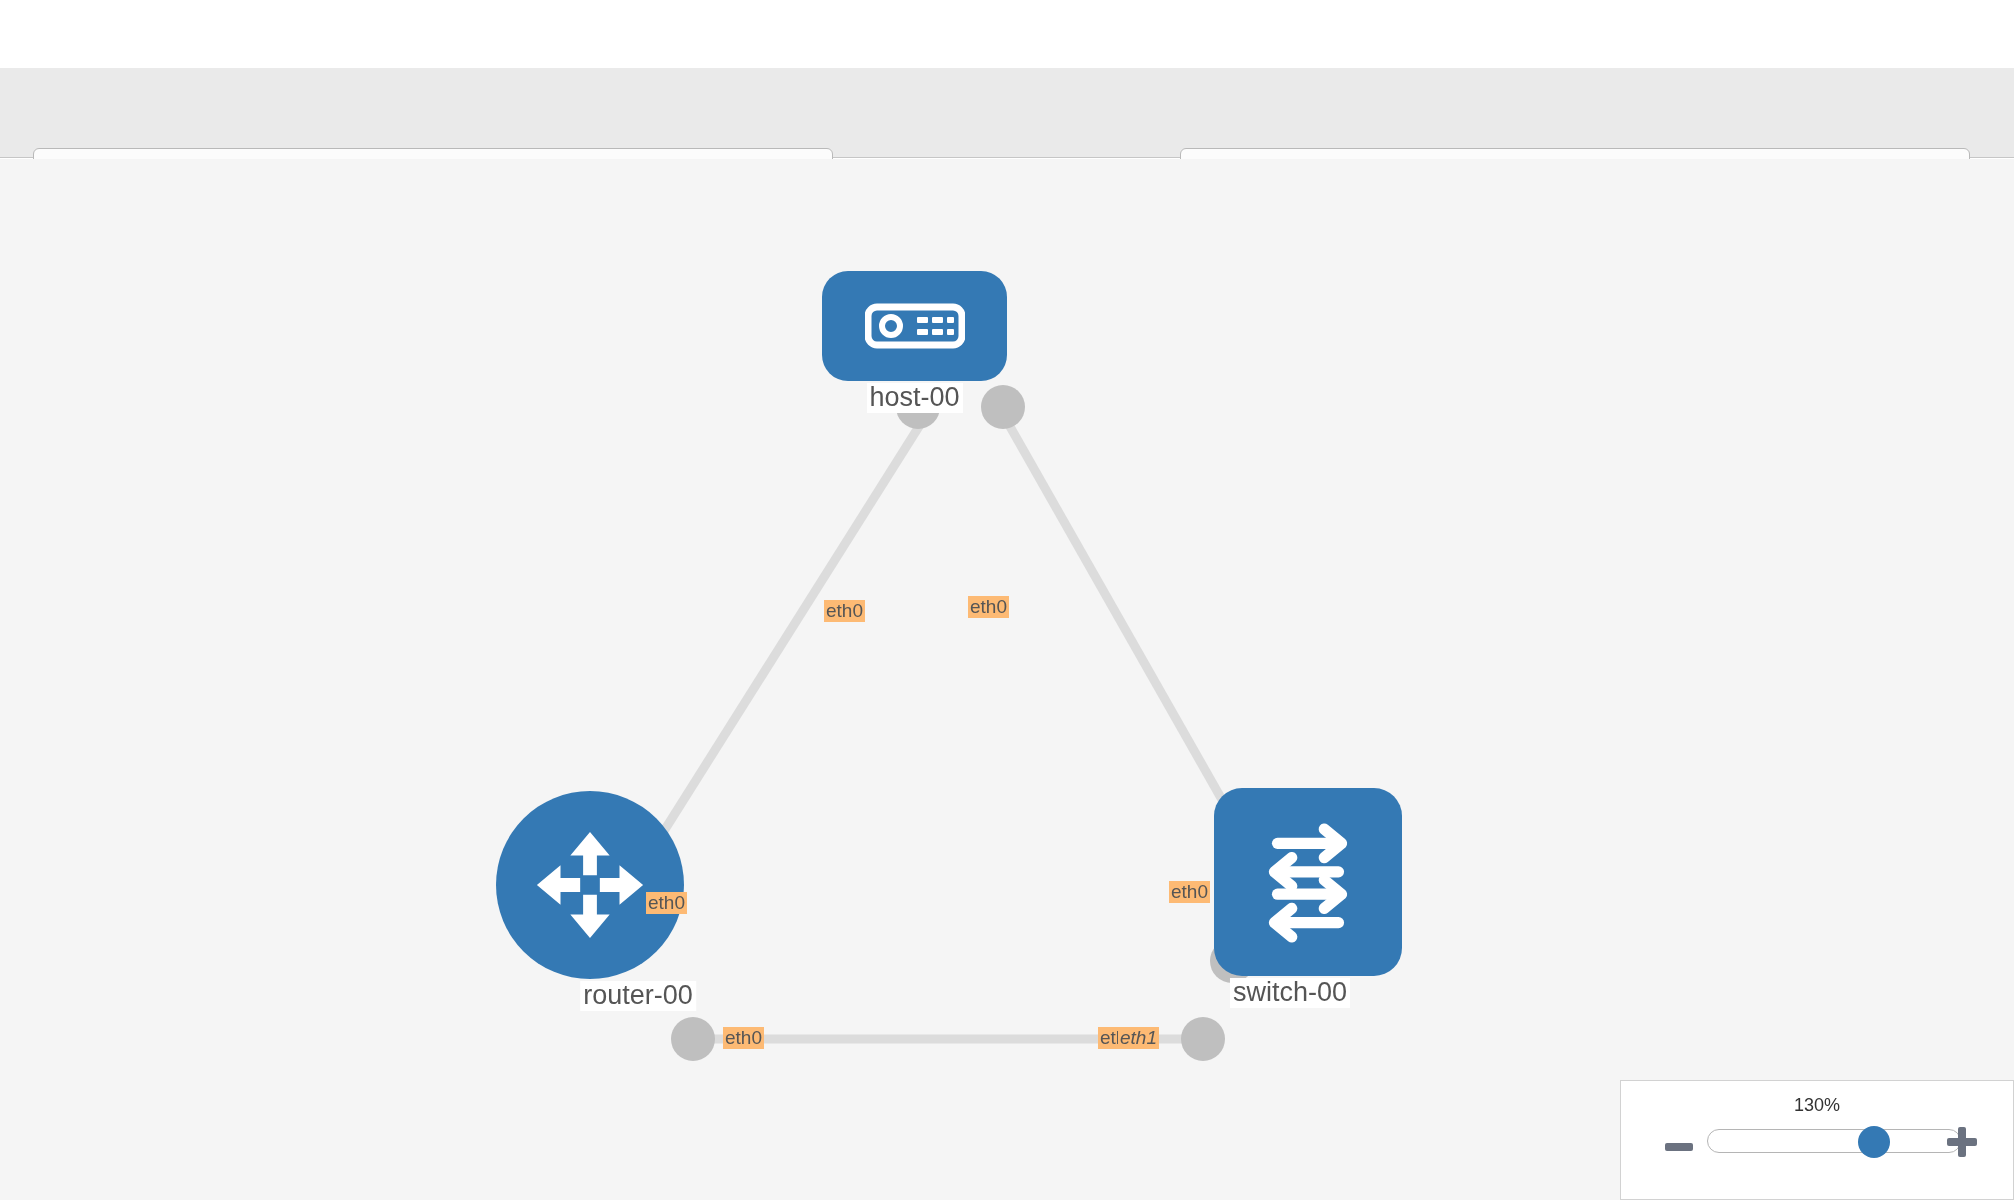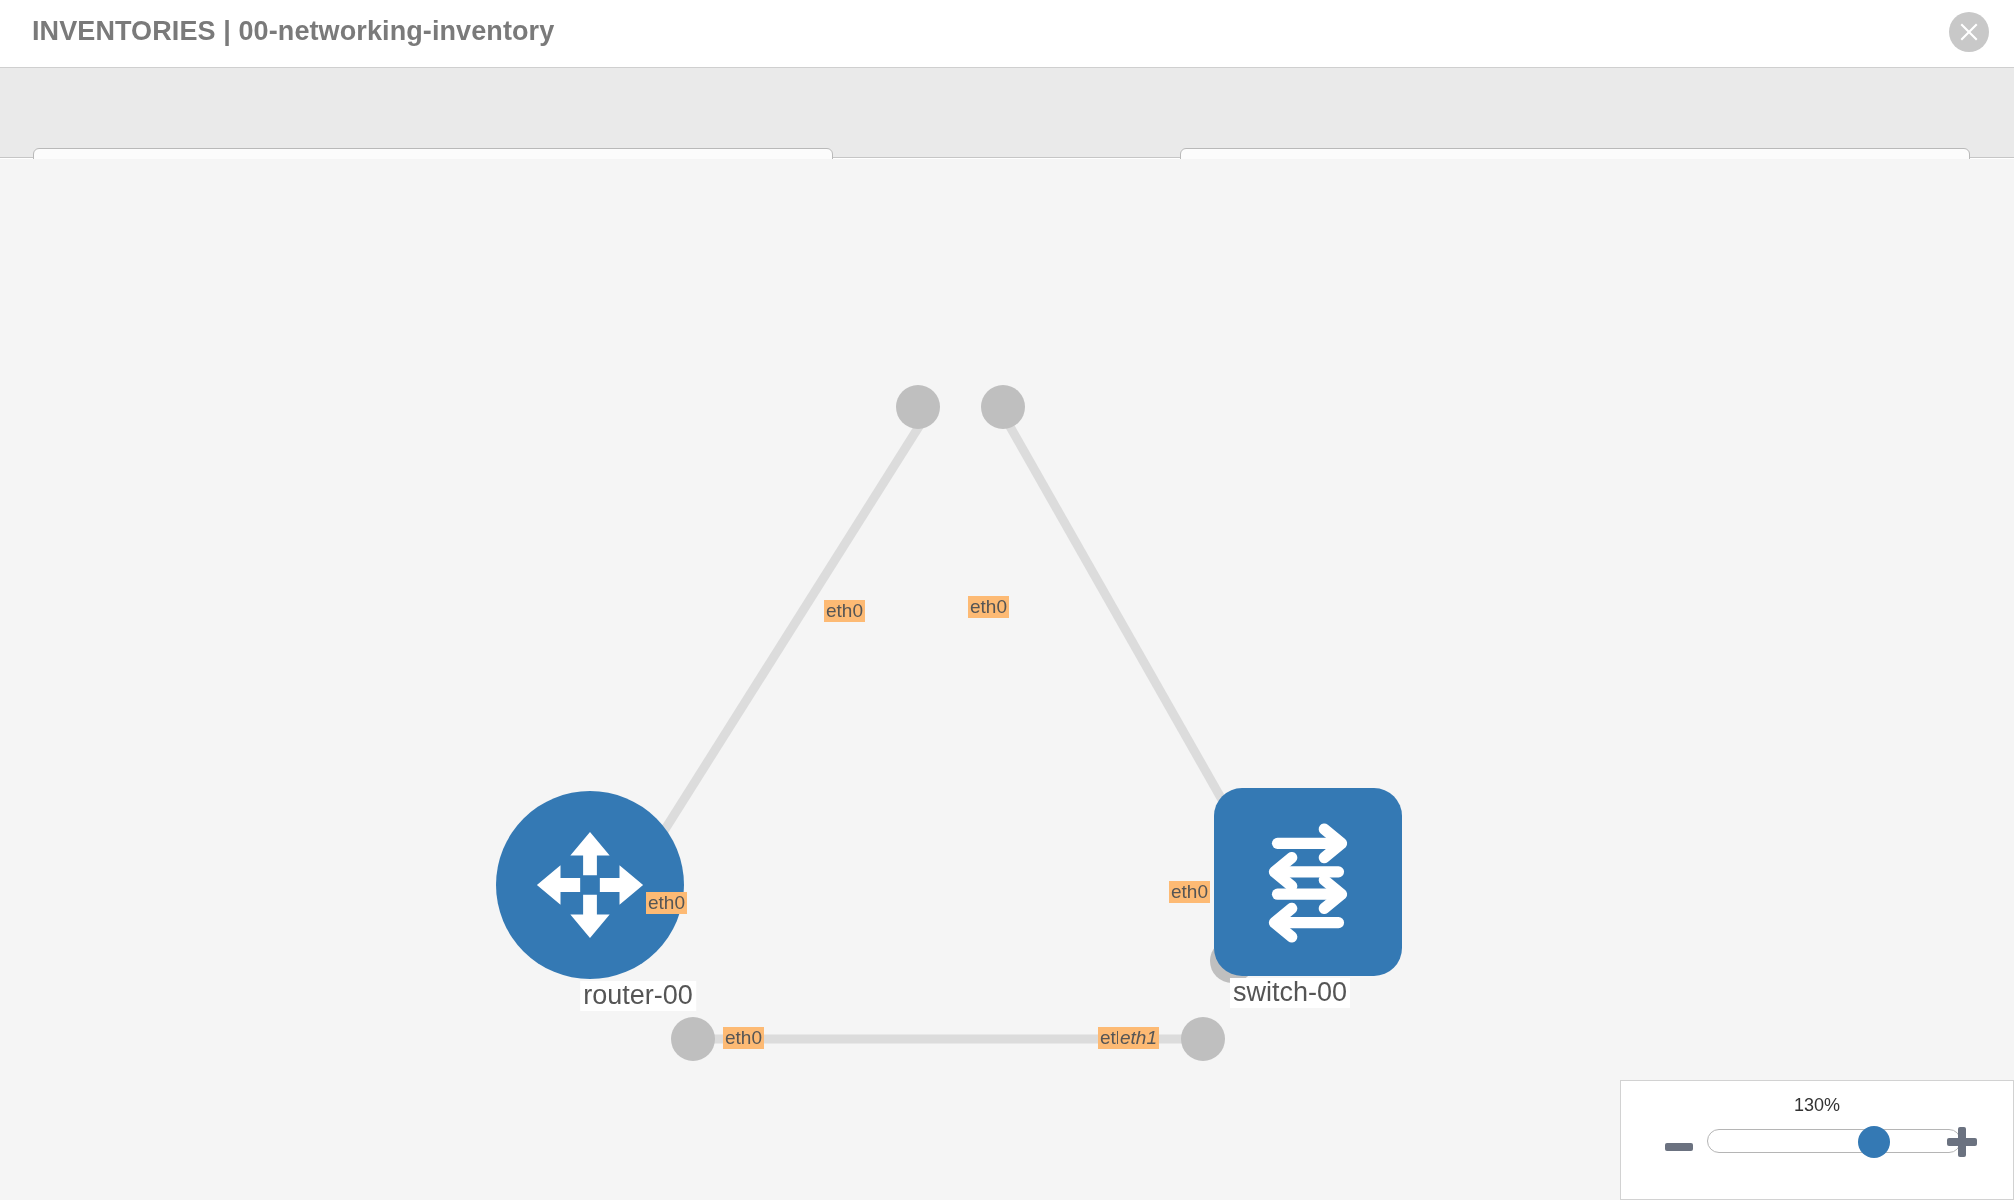--- a/index.html
+++ b/index.html
@@ -188,28 +188,20 @@
     border-radius: 50%;
     background: #3479b4;
     cursor: grab;
   }
 </style>
 </head>
 <body>
 
 <div id="app">
 
-  <div class="header">
-    <div class="header-title">INVENTORIES | 00-networking-inventory</div>
-    <div class="close-btn">
-      <svg width="40" height="40" viewBox="0 0 40 40">
-        <path d="M13 11.5 L20 18.5 L27 11.5 L28.5 13 L21.5 20 L28.5 27 L27 28.5 L20 21.5 L13 28.5 L11.5 27 L18.5 20 L11.5 13 Z" fill="#ffffff"></path>
-      </svg>
-    </div>
-  </div>
 
   <div class="toolbar">
 
     <div class="field" id="actions-select">
       <span class="fld-text">ACTIONS</span>
       <span class="caret"></span>
     </div>
 
     <div class="tool-icon" id="wrench-icon">
       <svg width="40" height="40" viewBox="0 0 24 24">
@@ -248,20 +240,37 @@
         <line x1="700" y1="880" x2="1205" y2="880" stroke="#dcdcdc" stroke-width="9"></line>
       </g>
 
       <circle cx="918" cy="248" r="22" fill="#bfbfbf"></circle>
       <circle cx="1003" cy="248" r="22" fill="#bfbfbf"></circle>
       <circle cx="693" cy="880" r="22" fill="#bfbfbf"></circle>
       <circle cx="1232" cy="802" r="22" fill="#bfbfbf"></circle>
       <circle cx="1203" cy="880" r="22" fill="#bfbfbf"></circle>
     </svg>
 
+    <div class="node" id="node-host" style="left:822px; top:112px; width:185px;">
+      <div class="node-shape" style="width:185px; height:110px; border-radius:26px;">
+        <svg width="100" height="48" viewBox="0 0 100 48">
+          <rect x="3" y="5" width="94" height="38" rx="9" ry="9" fill="none" stroke="#ffffff" stroke-width="7"></rect>
+          <circle cx="26" cy="24" r="9" fill="none" stroke="#ffffff" stroke-width="6"></circle>
+          <g fill="#ffffff">
+            <rect x="52" y="15" width="11" height="6" rx="1"></rect>
+            <rect x="67" y="15" width="11" height="6" rx="1"></rect>
+            <rect x="82" y="15" width="7" height="6" rx="1"></rect>
+            <rect x="52" y="27" width="11" height="6" rx="1"></rect>
+            <rect x="67" y="27" width="11" height="6" rx="1"></rect>
+            <rect x="82" y="27" width="7" height="6" rx="1"></rect>
+          </g>
+        </svg>
+      </div>
+      <div class="node-label" style="top:112px;">host-00</div>
+    </div>
 
     <div class="node" id="node-router" style="left:496px; top:632px; width:188px;">
       <div class="node-shape" style="width:188px; height:188px; border-radius:50%;">
         <svg width="118" height="118" viewBox="0 0 120 120">
           <g fill="#ffffff">
 
             <path d="M60 6 L80 30 L67 30 L67 50 L53 50 L53 30 L40 30 Z"></path>
 
             <path d="M60 114 L40 90 L53 90 L53 70 L67 70 L67 90 L80 90 Z"></path>
 

